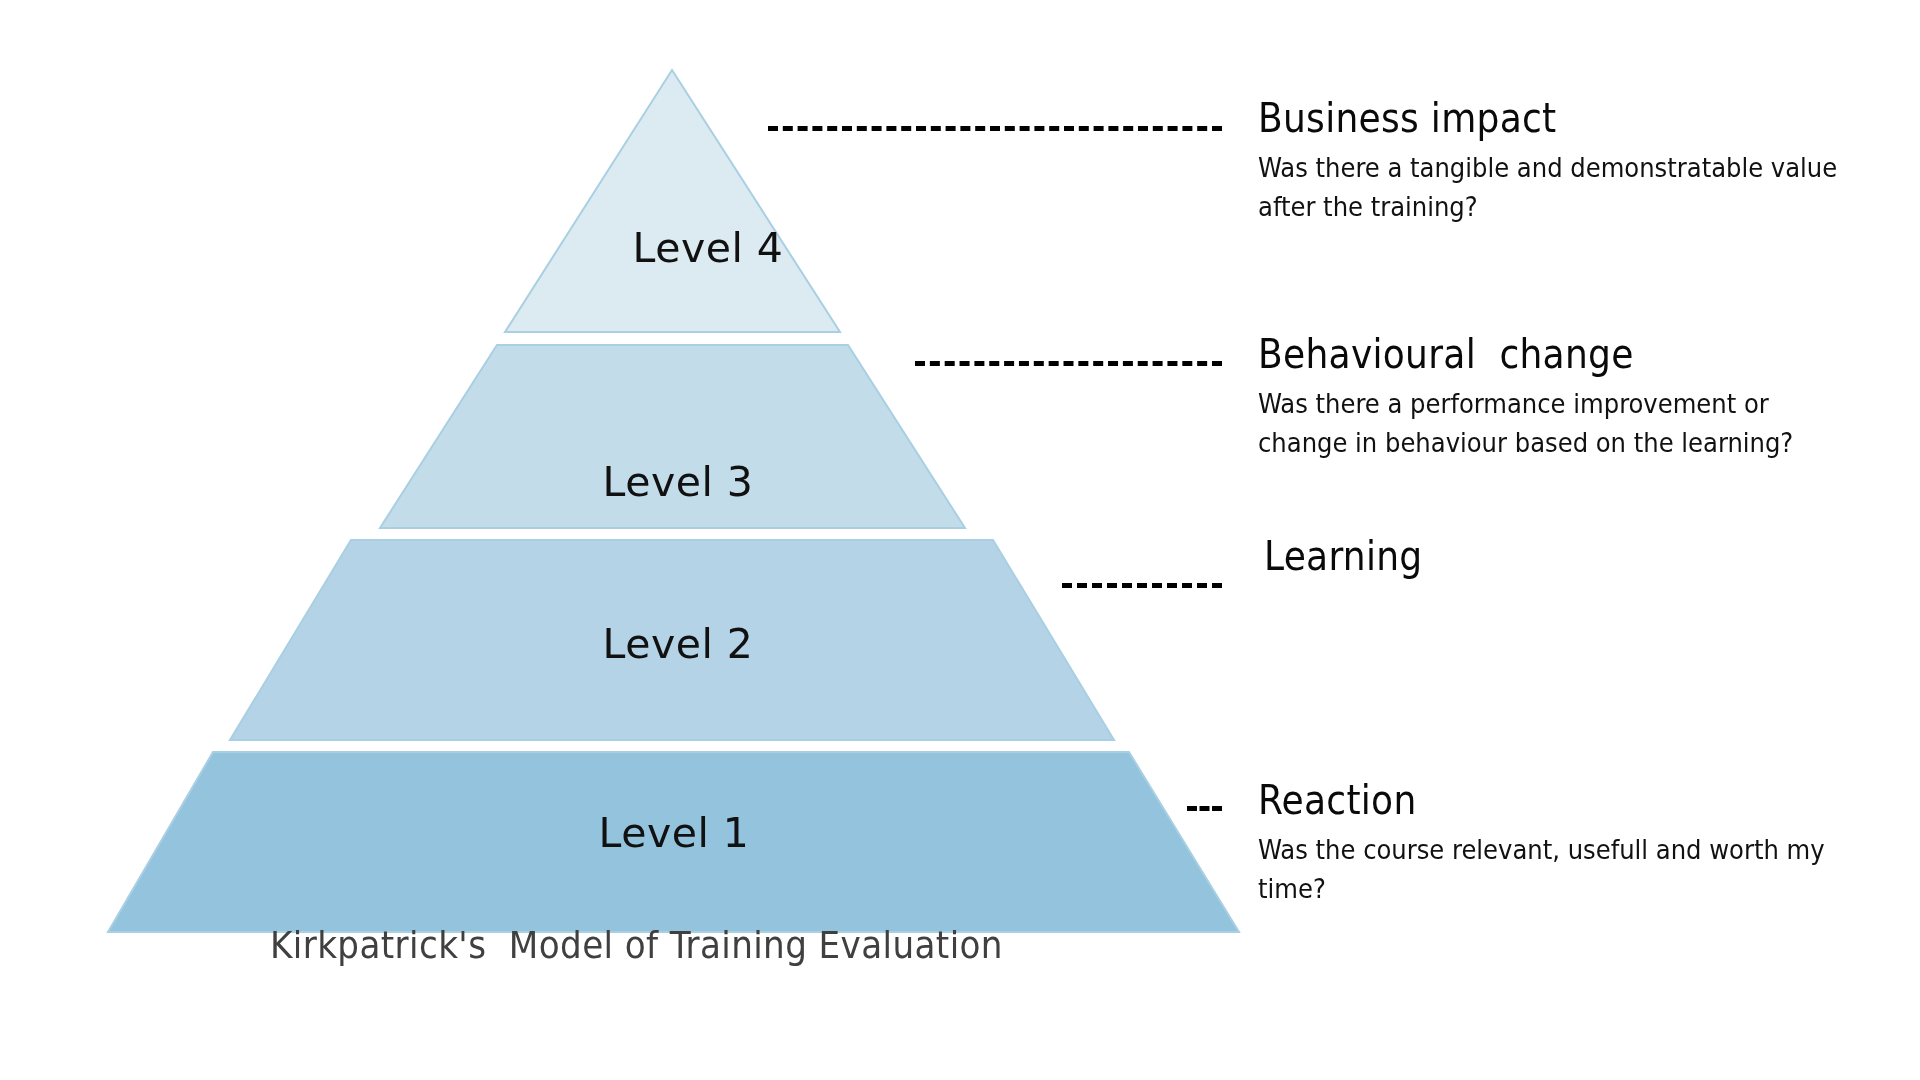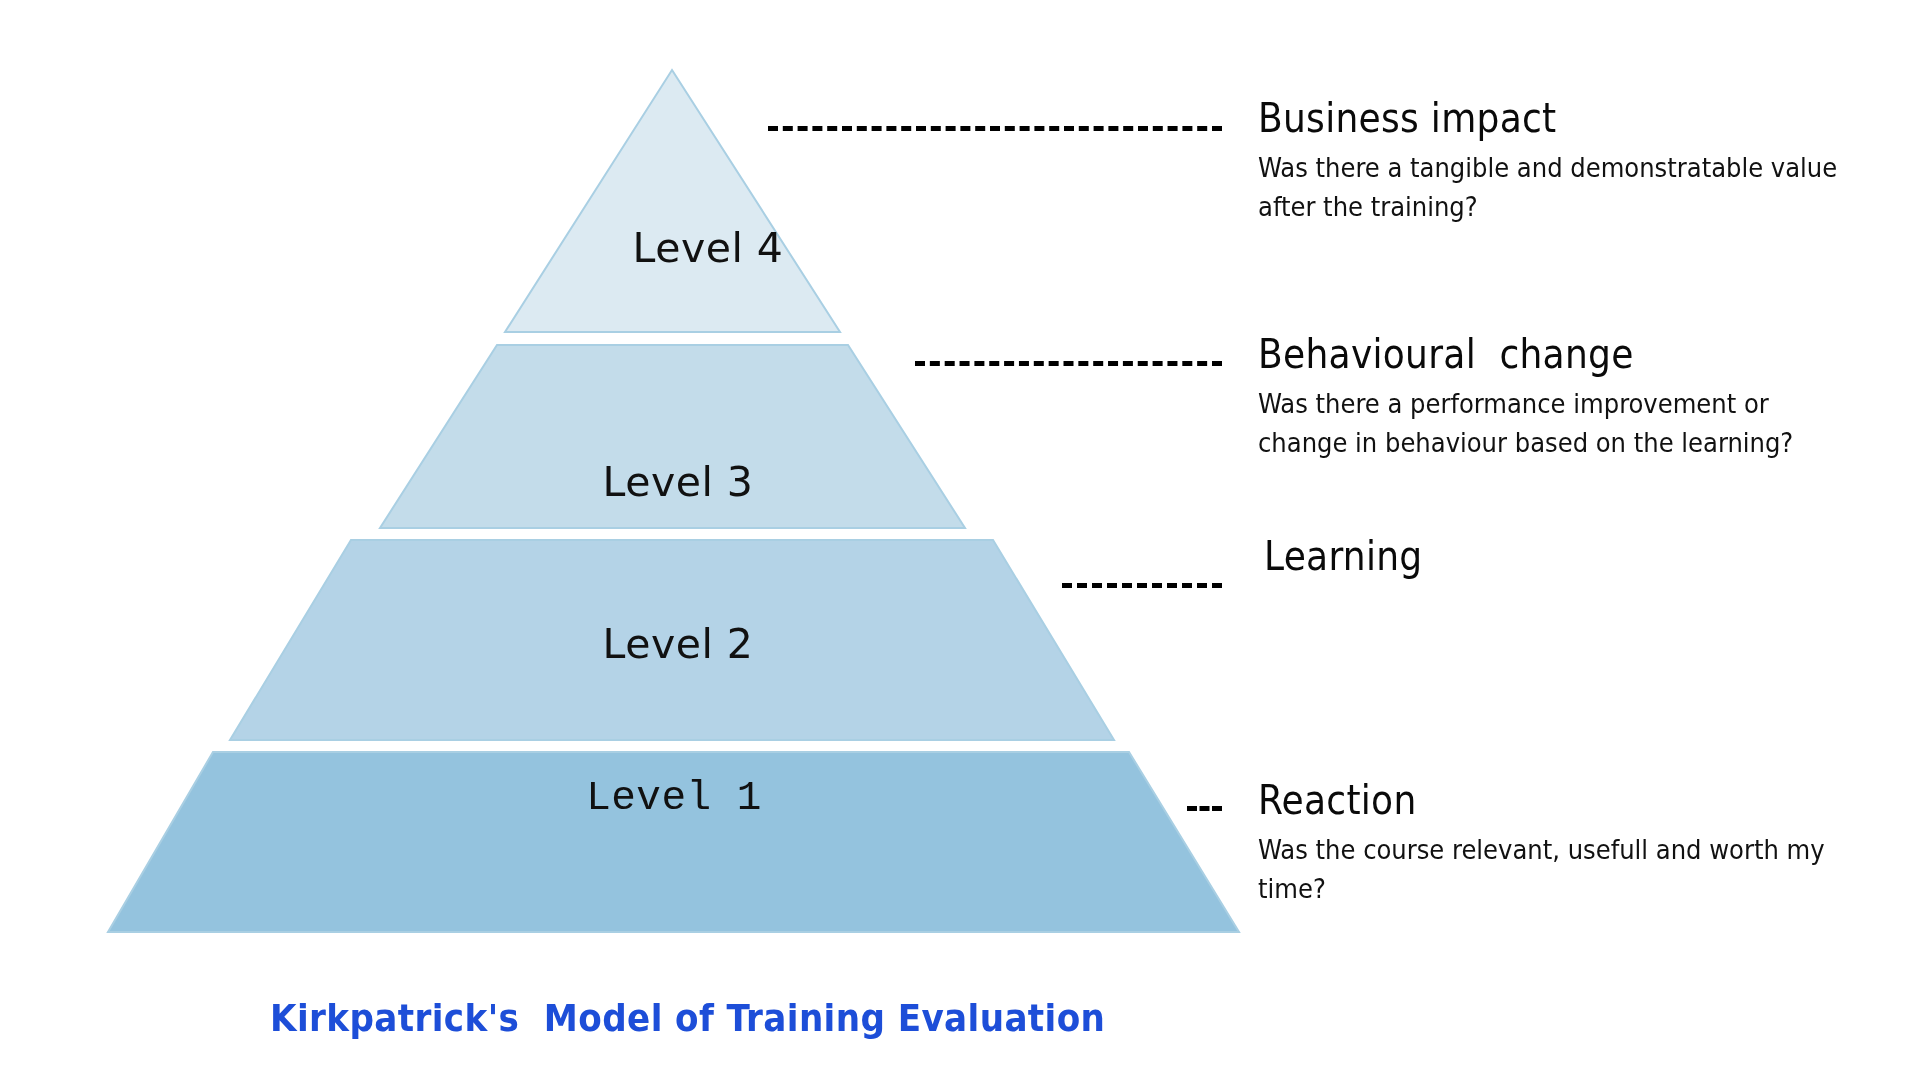--- a/index.html
+++ b/index.html
@@ -41,26 +41,26 @@
     letter-spacing: 0.5px;
     white-space: nowrap;
     transform: translate(-50%, -50%);
     pointer-events: none;
   }
 
   
   #caption {
     position: absolute;
     left: 270px;
-    top: 996px;
+    top: 923px;
     font-family: "DejaVu Sans Condensed", "DejaVu Sans", sans-serif;
     font-size: 38px;
-    font-weight: 700;
+    font-weight: 400;
     letter-spacing: 0.4px;
-    color: #1d4ed8;
+    color: #404040;
     white-space: pre;
   }
 
   
   .legend-entry {
     position: absolute;
     left: 1258px;
     width: 630px;
   }
 
@@ -104,21 +104,21 @@
     <polygon points="497,345 848,345 965,528 380,528" fill="#c3dcea" stroke="#a9cfe3" stroke-width="2"></polygon>
 
     <polygon points="351,540 993,540 1114,740 230,740" fill="#b4d3e7" stroke="#a9cfe3" stroke-width="2"></polygon>
 
     <polygon points="213,752 1129,752 1239,932 108,932" fill="#94c3de" stroke="#a9cfe3" stroke-width="2"></polygon>
   </svg>
 
   <div class="tier-label" style="left:708px; top:248px;">Level 4</div>
   <div class="tier-label" style="left:678px; top:446px;margin-top:36px;">Level 3</div>
   <div class="tier-label" style="left:678px; top:644px;">Level 2</div>
-  <div class="tier-label" style="left:674px; top:798px;font-family:Liberation Mono, monospace;">Level 1</div>
+  <div class="tier-label" style="left:674px; top:833px;">Level 1</div>
 
   <div class="leader" style="left:768px;  top:126px; width:454px;"></div>
   <div class="leader" style="left:915px;  top:361px; width:307px;"></div>
   <div class="leader" style="left:1062px; top:583px; width:160px;"></div>
   <div class="leader" style="left:1187px; top:806px; width:35px;"></div>
 
   <div class="legend-entry" style="top:98px;">
     <p class="legend-heading">Business impact</p>
     <p class="legend-body">Was there a tangible and demonstratable value after the training?</p>
   </div>

